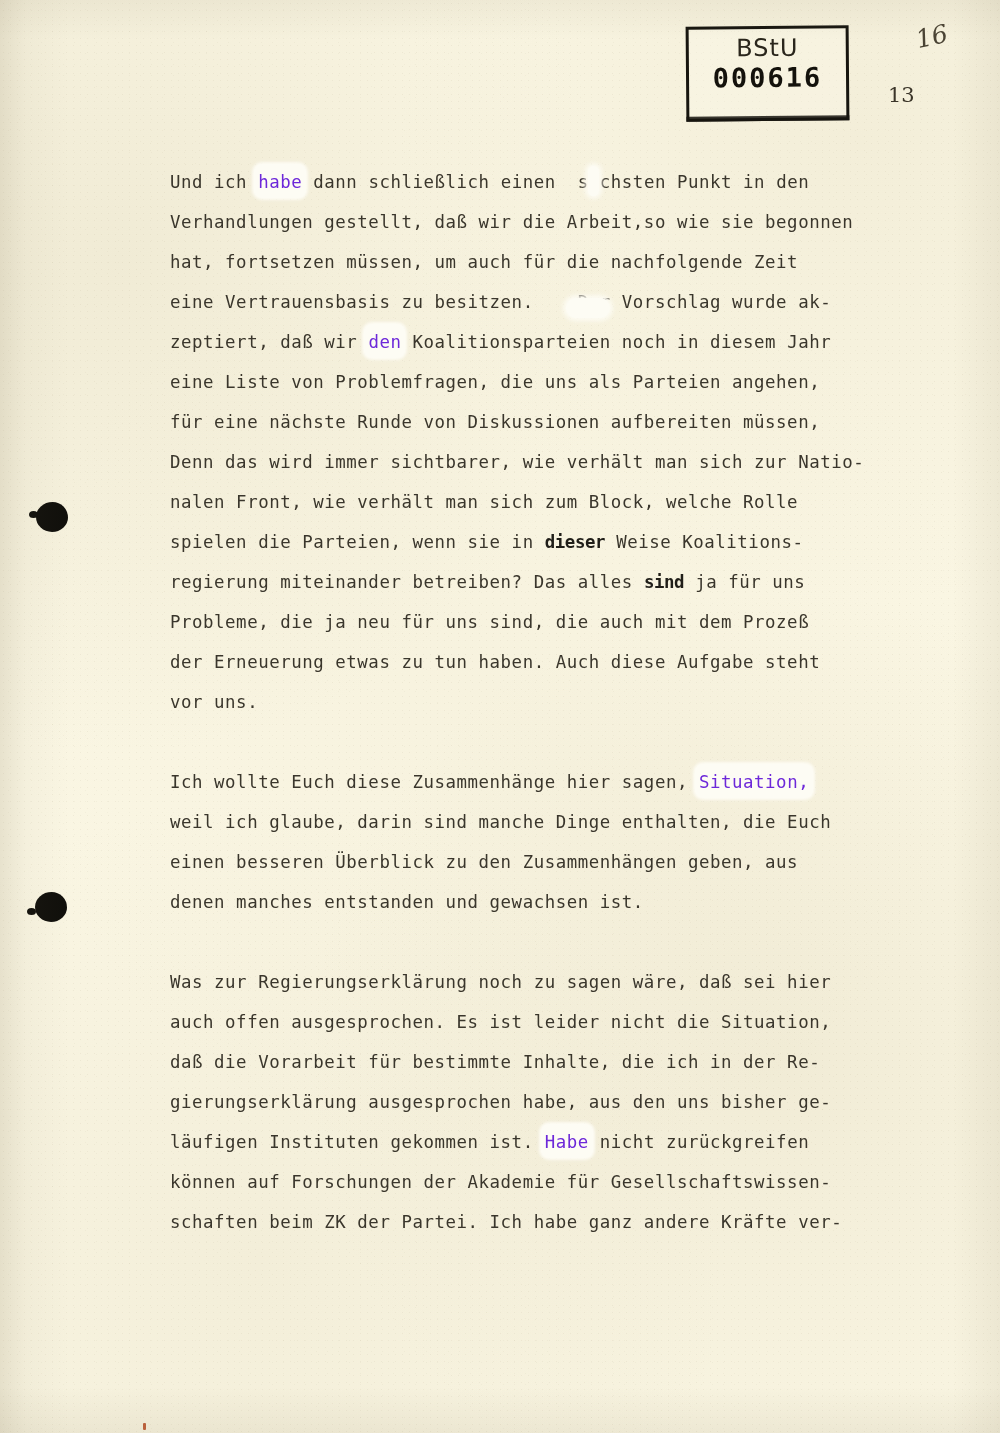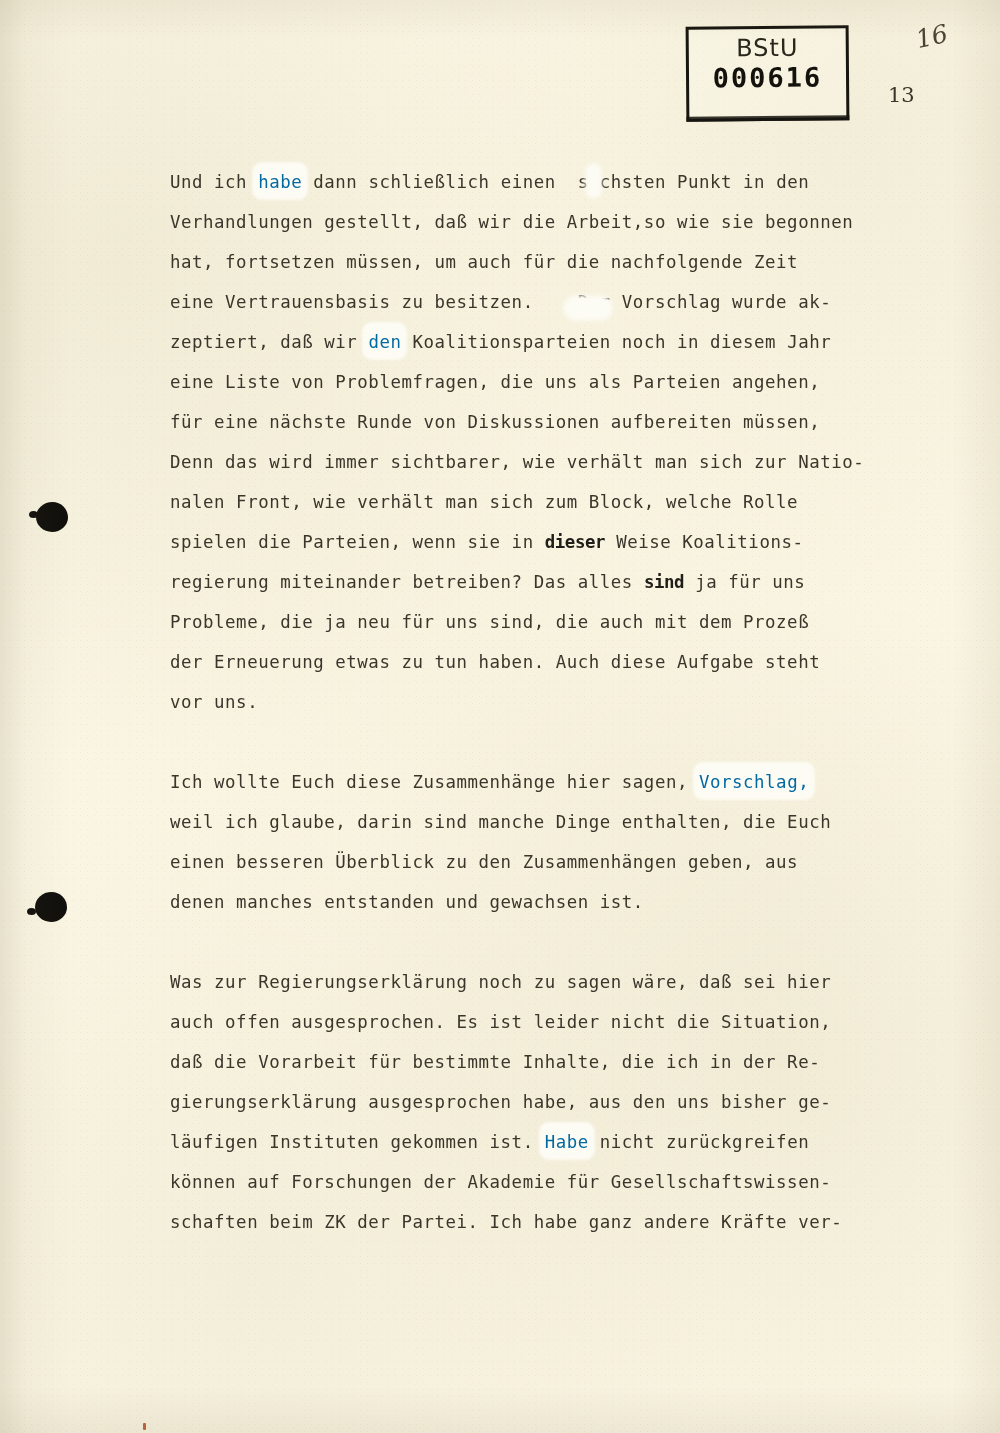--- a/index.html
+++ b/index.html
@@ -133,21 +133,21 @@
     white-space: pre;
     line-height: 40px;
     position: relative;
   }
   .line.blank { color: transparent; }
 
   
   .corr {
     position: relative;
     display: inline-block;
-    color: #0369a1;
+    color: #6d28d9;
     z-index: 2;
   }
   .corr::before {
     content: "";
     position: absolute;
     left: -4px; right: -4px;
     top: 2px; bottom: 4px;
     background: #fdfcf4;
     border-radius: 8px;
     box-shadow: 0 0 3px 2px rgba(253,252,244,0.95);
@@ -233,21 +233,21 @@
 
     <div class="line"><span>spielen die Parteien, wenn sie in </span><span class="over">dieser</span><span> Weise Koalitions-</span></div>
 
     <div class="line"><span>regierung miteinander betreiben? Das alles </span><span class="over">sind</span><span> ja für uns</span></div>
 
     <div class="line">Probleme, die ja neu für uns sind, die auch mit dem Prozeß</div>
     <div class="line">der Erneuerung etwas zu tun haben. Auch diese Aufgabe steht</div>
     <div class="line">vor uns.</div>
     <div class="line blank"></div>
 
-    <div class="line"><span>Ich wollte Euch diese Zusammenhänge hier sagen, </span><span class="corr">Vorschlag,</span></div>
+    <div class="line"><span>Ich wollte Euch diese Zusammenhänge hier sagen, </span><span class="corr">Situation,</span></div>
 
     <div class="line">weil ich glaube, darin sind manche Dinge enthalten, die Euch</div>
     <div class="line">einen besseren Überblick zu den Zusammenhängen geben, aus</div>
     <div class="line">denen manches entstanden und gewachsen ist.</div>
     <div class="line blank"></div>
     <div class="line">Was zur Regierungserklärung noch zu sagen wäre, daß sei hier</div>
     <div class="line">auch offen ausgesprochen. Es ist leider nicht die Situation,</div>
     <div class="line">daß die Vorarbeit für bestimmte Inhalte, die ich in der Re-</div>
     <div class="line">gierungserklärung ausgesprochen habe, aus den uns bisher ge-</div>
 

